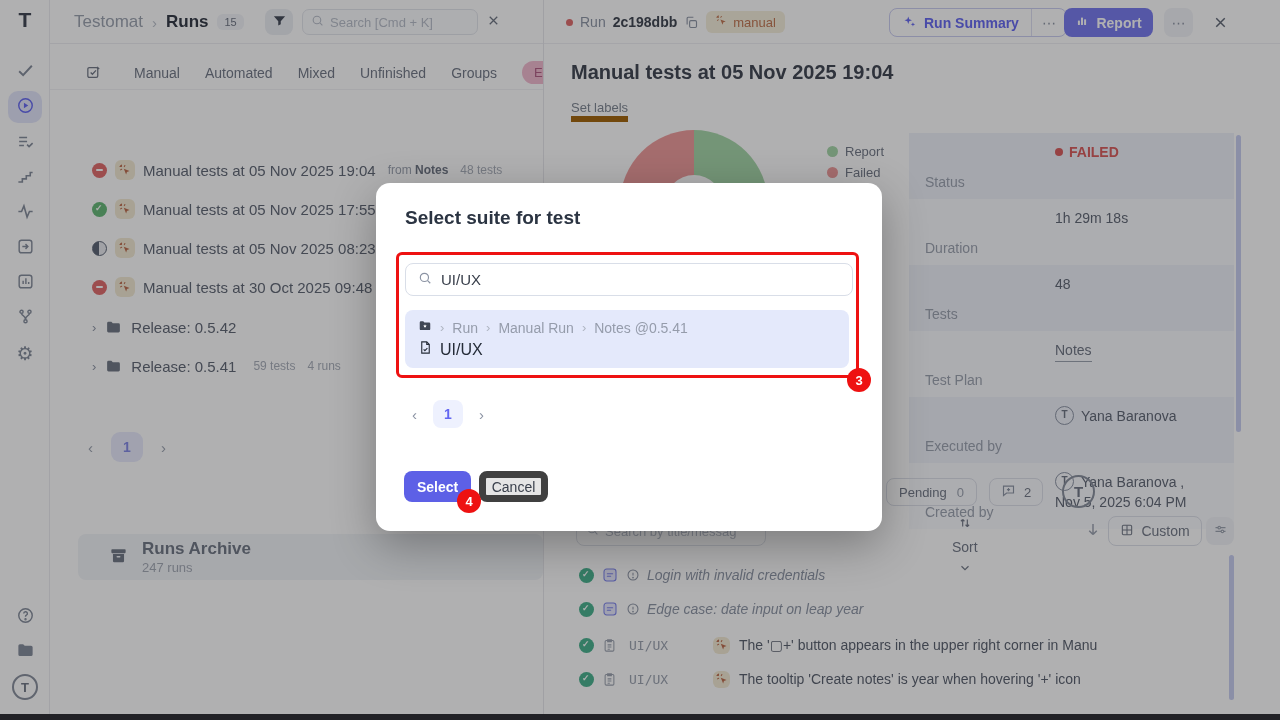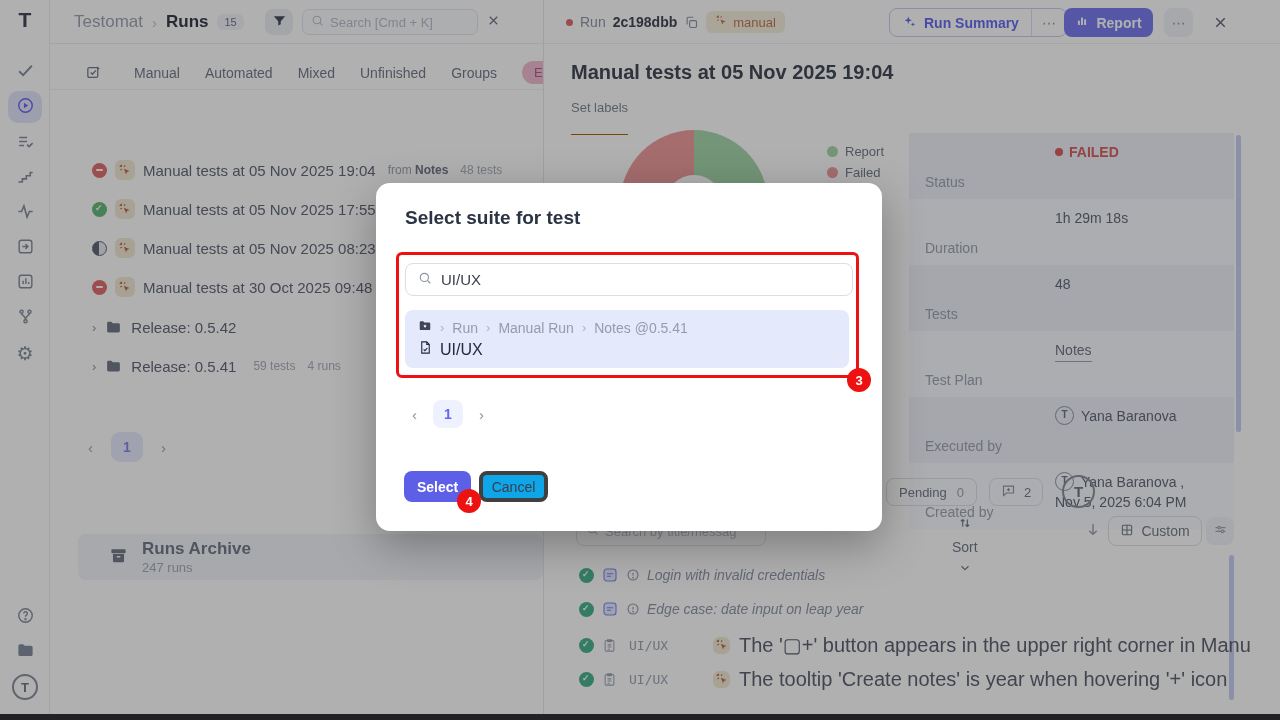--- a/index.html
+++ b/index.html
@@ -80,21 +80,21 @@
   .summary-group { position:absolute; left:345px; top:8px; height:29px; display:flex; align-items:center; border:1px solid #c9cbf0; border-radius:8px; }
   .summary-main { display:flex; align-items:center; gap:7px; padding:0 12px; color:#6366f1; font-size:14px; font-weight:600; height:100%; }
   .summary-main svg { width:15px; height:15px; }
   .summary-more { border-left:1px solid #dcdef2; padding:0 10px; color:#8b93a3; font-size:14px; height:100%; display:flex; align-items:center; }
   .report-btn { position:absolute; left:520px; top:8px; height:29px; width:89px; background:#7679ee; border-radius:8px; color:#fff; font-size:14px; font-weight:600; display:flex; align-items:center; justify-content:center; gap:7px; }
   .report-btn svg { width:14px; height:14px; }
   .hdr-more { position:absolute; left:620px; top:8px; width:29px; height:29px; border-radius:8px; background:#f2f3f7; color:#8b93a3; display:flex; align-items:center; justify-content:center; font-size:14px; }
   .hdr-close { position:absolute; left:668px; top:14px; width:17px; height:17px; color:#5d6472; }
 
   .dt-title { position:absolute; left:27px; top:61px; font-size:20px; font-weight:600; color:#3c424e; }
-  .set-labels { position:absolute; left:27px; top:100px; font-size:13px; color:#7c8490; border-bottom:1px solid #a16207; padding-bottom:19px; }
+  .set-labels { position:absolute; left:27px; top:100px; font-size:13px; color:#7c8490; border-bottom:6px solid #a16207; padding-bottom:1px; }
 
   .donut { position:absolute; left:76px; top:130px; width:148px; height:148px; border-radius:50%; background:conic-gradient(#a5d6a7 0 50%, #ef9a9a 50% 100%); }
   .donut::after { content:""; position:absolute; left:45px; top:45px; width:58px; height:58px; border-radius:50%; background:#fff; }
   .legend { position:absolute; left:283px; top:141px; }
   .legend-row { display:flex; align-items:center; gap:7px; height:21px; font-size:13px; color:#6f7684; }
   .lg-dot { width:11px; height:11px; border-radius:50%; }
 
   .status-table { position:absolute; left:365px; top:133px; width:325px; }
   .stb-row { display:flex; align-items:flex-start; padding:9px 0 9px 16px; font-size:14px; }
   .stb-row:nth-child(odd) { background:#eef1f9; }
@@ -128,21 +128,21 @@
   .sliders-btn svg { width:15px; height:15px; }
 
   .test-row { position:absolute; left:0; width:100%; height:28px; display:flex; align-items:center; padding-left:35px; }
   .tr-check { width:15px; height:15px; border-radius:50%; background:#45b08c; position:relative; flex:none; margin-right:8px; }
   .tr-check::after { content:"✓"; position:absolute; left:3px; top:1px; color:#fff; font-size:9px; font-weight:700; }
   .tr-note { width:16px; height:16px; flex:none; margin-right:8px; }
   .tr-info { width:14px; height:14px; color:#8b93a3; flex:none; margin-right:7px; }
   .tr-clip { width:15px; height:15px; color:#9aa1ae; flex:none; margin-right:12px; }
   .tr-suite { font-family:"DejaVu Sans Mono", monospace; font-size:13px; color:#9aa1ae; width:84px; flex:none; }
   .tr-title-it { font-style:italic; color:#8b93a3; font-size:14px; white-space:nowrap; }
-  .tr-title { color:#565d6b; font-size:20px; white-space:nowrap; }
+  .tr-title { color:#565d6b; font-size:14px; white-space:nowrap; }
   .test-row .manual-chip { width:17px; height:17px; margin-right:9px; }
 
   
   .dim { position:absolute; inset:0; background:rgba(22,22,27,0.34); }
   .bottom-strip { position:absolute; left:0; right:0; bottom:0; height:6px; background:#212126; }
 
   .modal { position:absolute; left:376px; top:183px; width:506px; height:348px; background:#fff; border-radius:14px; box-shadow:0 14px 45px rgba(0,0,0,0.30); }
   .modal-title { position:absolute; left:29px; top:24px; font-size:19px; font-weight:700; color:#2b3442; }
   .anno-box { position:absolute; left:20px; top:69px; width:463px; height:126px; border:3px solid #ee1111; border-radius:6px; }
   .modal-search { position:absolute; left:29px; top:80px; width:448px; height:33px; border:1px solid #d9dee8; border-radius:8px; display:flex; align-items:center; gap:9px; padding:0 12px; color:#8b93a3; }
@@ -152,21 +152,21 @@
   .mr-crumb { display:flex; align-items:center; gap:8px; font-size:14px; color:#959cab; }
   .mr-crumb svg { width:14px; height:14px; flex:none; }
   .mr-sep { color:#aeb5c2; font-size:13px; }
   .mr-name { display:flex; align-items:center; gap:7px; margin-top:4px; font-size:16px; color:#252c38; font-weight:500; }
   .mr-name svg { width:15px; height:15px; flex:none; }
   .step-badge { position:absolute; width:24px; height:24px; border-radius:50%; background:#ee1111; color:#fff; font-size:13px; font-weight:700; display:flex; align-items:center; justify-content:center; z-index:5; }
   .modal-pager { position:absolute; left:36px; top:217px; display:flex; align-items:center; gap:16px; }
   .modal-pager .pg-chev { color:#8b93a3; font-size:15px; }
   .modal-pg-num { width:30px; height:28px; background:#eef1fe; border-radius:8px; color:#6366f1; font-size:14px; font-weight:700; display:flex; align-items:center; justify-content:center; }
   .select-btn { position:absolute; left:28px; top:288px; width:67px; height:31px; background:#5d60e6; border:none; border-radius:8px; color:#fff; font-size:14px; font-weight:600; font-family:"Liberation Sans",sans-serif; }
-  .cancel-btn { position:absolute; left:103px; top:288px; width:69px; height:31px; background:#0ea5e9; border:4px solid #404040; border-radius:8px; color:#3a404c; font-size:14px; font-family:"Liberation Sans",sans-serif; }
+  .cancel-btn { position:absolute; left:103px; top:288px; width:69px; height:31px; background:#e5e5e5; border:7px solid #404040; border-radius:8px; color:#3a404c; font-size:14px; font-family:"Liberation Sans",sans-serif; }
 </style>
 </head>
 <body>
 
 <div class="screen">
 
   <div class="rail">
     <div class="rail-logo">T</div>
     <div class="rail-item" style="top:56px">
       <span><svg viewBox="0 0 24 24" fill="none" stroke="currentColor" stroke-width="2.4" width="19" height="19">

